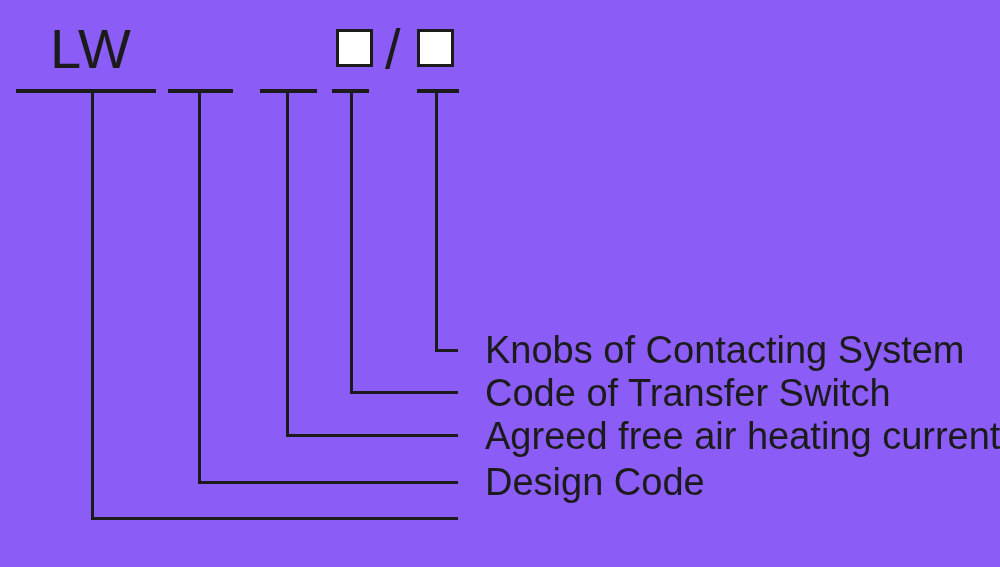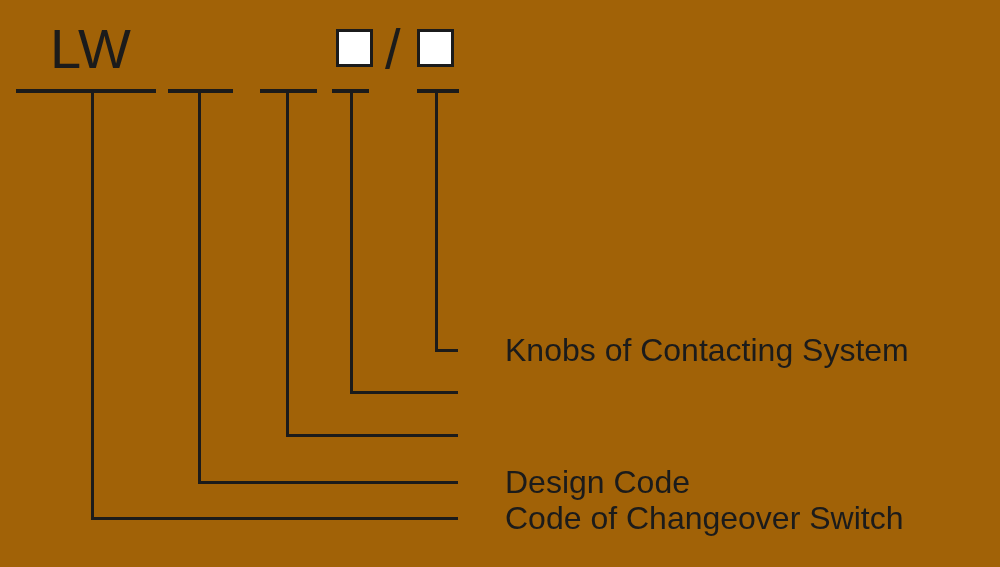--- a/index.html
+++ b/index.html
@@ -4,21 +4,21 @@
 <style>
   html, body {
     margin: 0;
     padding: 0;
     background: #ffffff;
   }
   .canvas {
     position: relative;
     width: 1000px;
     height: 567px;
-    background: #a16207;
+    background: #8b5cf6;
     overflow: hidden;
     font-family: "Liberation Sans", "DejaVu Sans", sans-serif;
     color: #1b1b1b;
   }
   
   .code-part {
     position: absolute;
     top: 21px;
     font-size: 56px;
     line-height: 56px;
@@ -49,22 +49,22 @@
     background: #1b1b1b;
   }
   .hline {
     position: absolute;
     height: 3px;
     background: #1b1b1b;
   }
   
   .leader-label {
     position: absolute;
-    left: 505px;
-    font-size: 32px;
+    left: 485px;
+    font-size: 38px;
     line-height: 32px;
     color: #1b1b1b;
     white-space: pre;
   }
 </style>
 </head>
 <body>
 
 <div class="canvas">
 
@@ -85,16 +85,17 @@
   <div class="vline" style="left:350px; height:304px"></div>
   <div class="vline" style="left:435px; height:262px"></div>
 
   <div class="hline" style="left:435px; top:349px; width:23px"></div>
   <div class="hline" style="left:350px; top:391px; width:108px"></div>
   <div class="hline" style="left:286px; top:434px; width:172px"></div>
   <div class="hline" style="left:198px; top:481px; width:260px"></div>
   <div class="hline" style="left:91px;  top:517px; width:367px"></div>
 
   <div class="leader-label" style="top:334px">Knobs of Contacting System</div>
+  <div class="leader-label" style="top:377px">Code of Transfer Switch</div>
+  <div class="leader-label" style="top:420px">Agreed free air heating current</div>
   <div class="leader-label" style="top:466px">Design Code</div>
-  <div class="leader-label" style="top:502px">Code of Changeover Switch</div>
 
 </div>
 
 </body></html>

